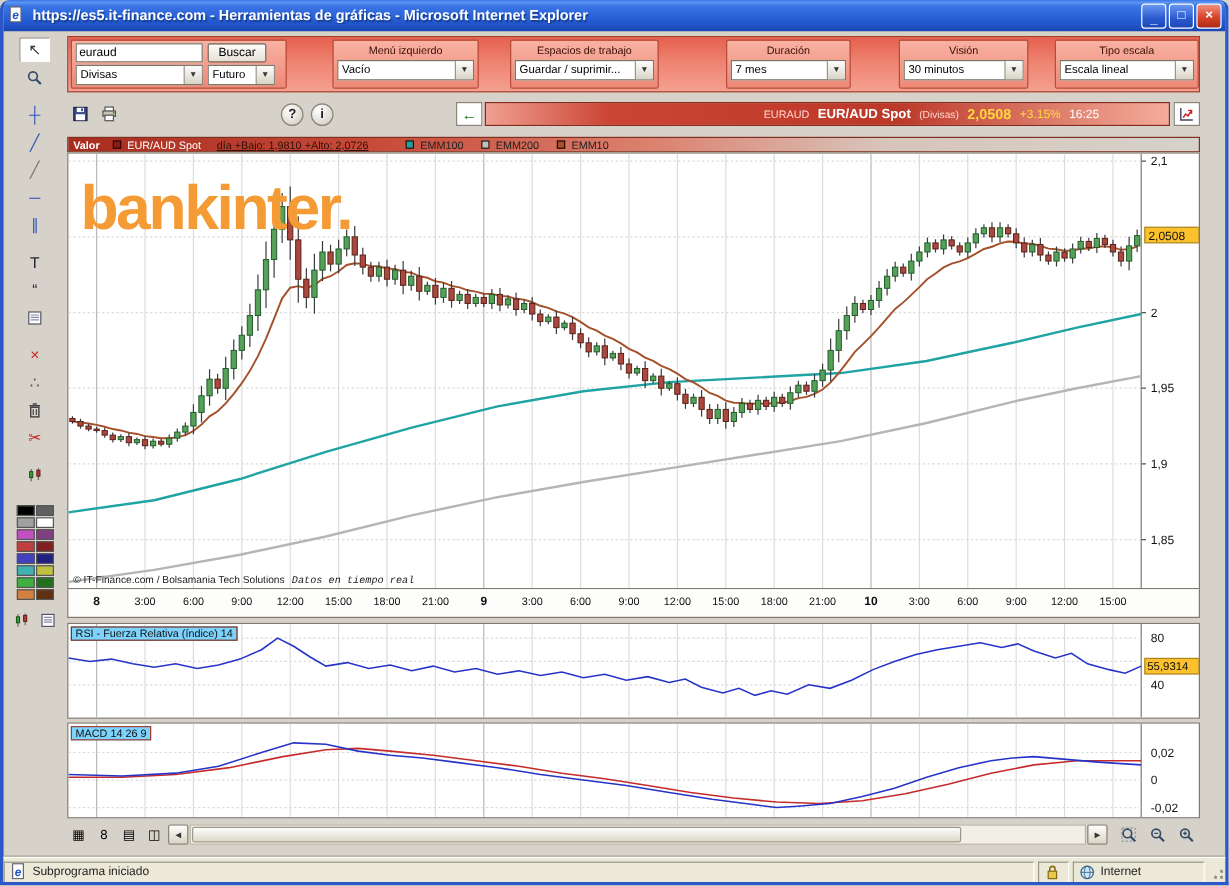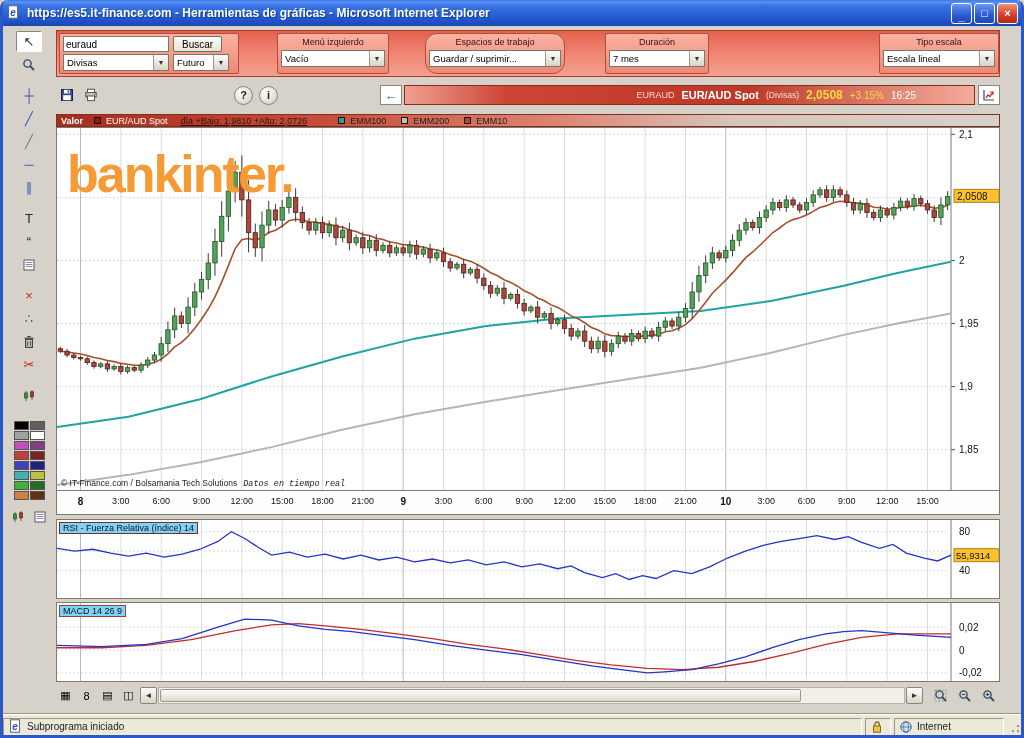--- a/index.html
+++ b/index.html
@@ -246,38 +246,45 @@
           <span class="xpselect w104">
             <span class="val">Divisas</span>
               <span class="arr">▼</span>
           </span>
           <span class="xpselect w56">
             <span class="val">Futuro</span>
               <span class="arr">▼</span>
           </span>
         </div>
       </div>
-      <div class="tgroup" style="left:220px;width:112px;">
+      <div class="tgroup" style="left:220px;width:122px;">
         <div class="glabel">Menú izquierdo</div>
         <span class="xpselect wfull">
           <span class="val">Vacío</span>
             <span class="arr">▼</span>
         </span>
       </div>
-      <div class="tgroup" style="left:368px;width:140px;border-radius:12px;">
+      <div class="tgroup" style="left:368px;width:124px;">
         <div class="glabel">Espacios de trabajo</div>
         <span class="xpselect wfull">
           <span class="val">Guardar / suprimir...</span>
             <span class="arr">▼</span>
         </span>
       </div>
       <div class="tgroup" style="left:548px;width:104px;">
         <div class="glabel">Duración</div>
         <span class="xpselect wfull">
           <span class="val">7 mes</span>
+            <span class="arr">▼</span>
+        </span>
+      </div>
+      <div class="tgroup" style="left:692px;width:108px;">
+        <div class="glabel">Visión</div>
+        <span class="xpselect wfull">
+          <span class="val">30 minutos</span>
             <span class="arr">▼</span>
         </span>
       </div>
       <div class="tgroup" style="left:822px;width:120px;">
         <div class="glabel">Tipo escala</div>
         <span class="xpselect wfull">
           <span class="val">Escala lineal</span>
             <span class="arr">▼</span>
         </span>
       </div>

